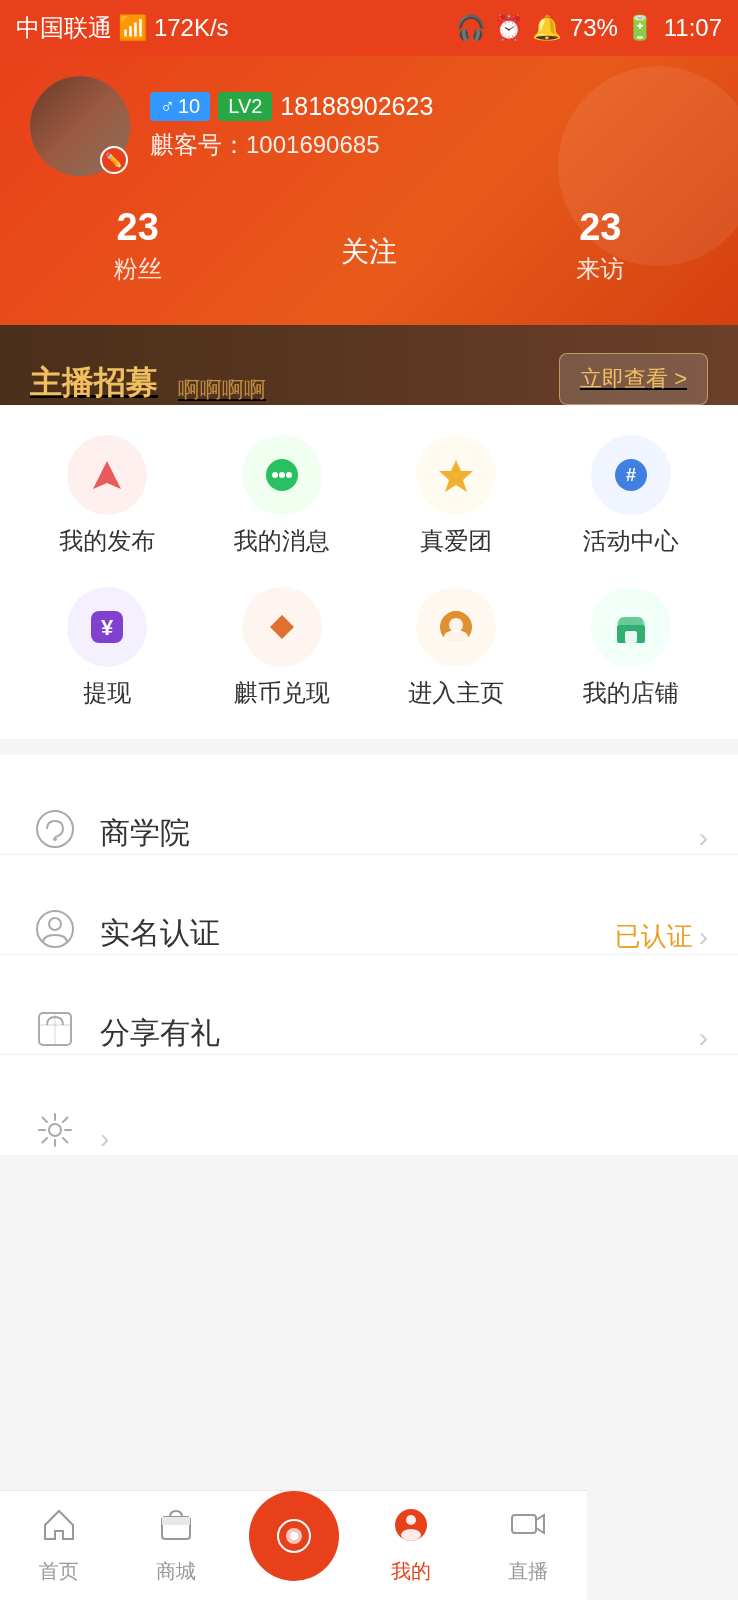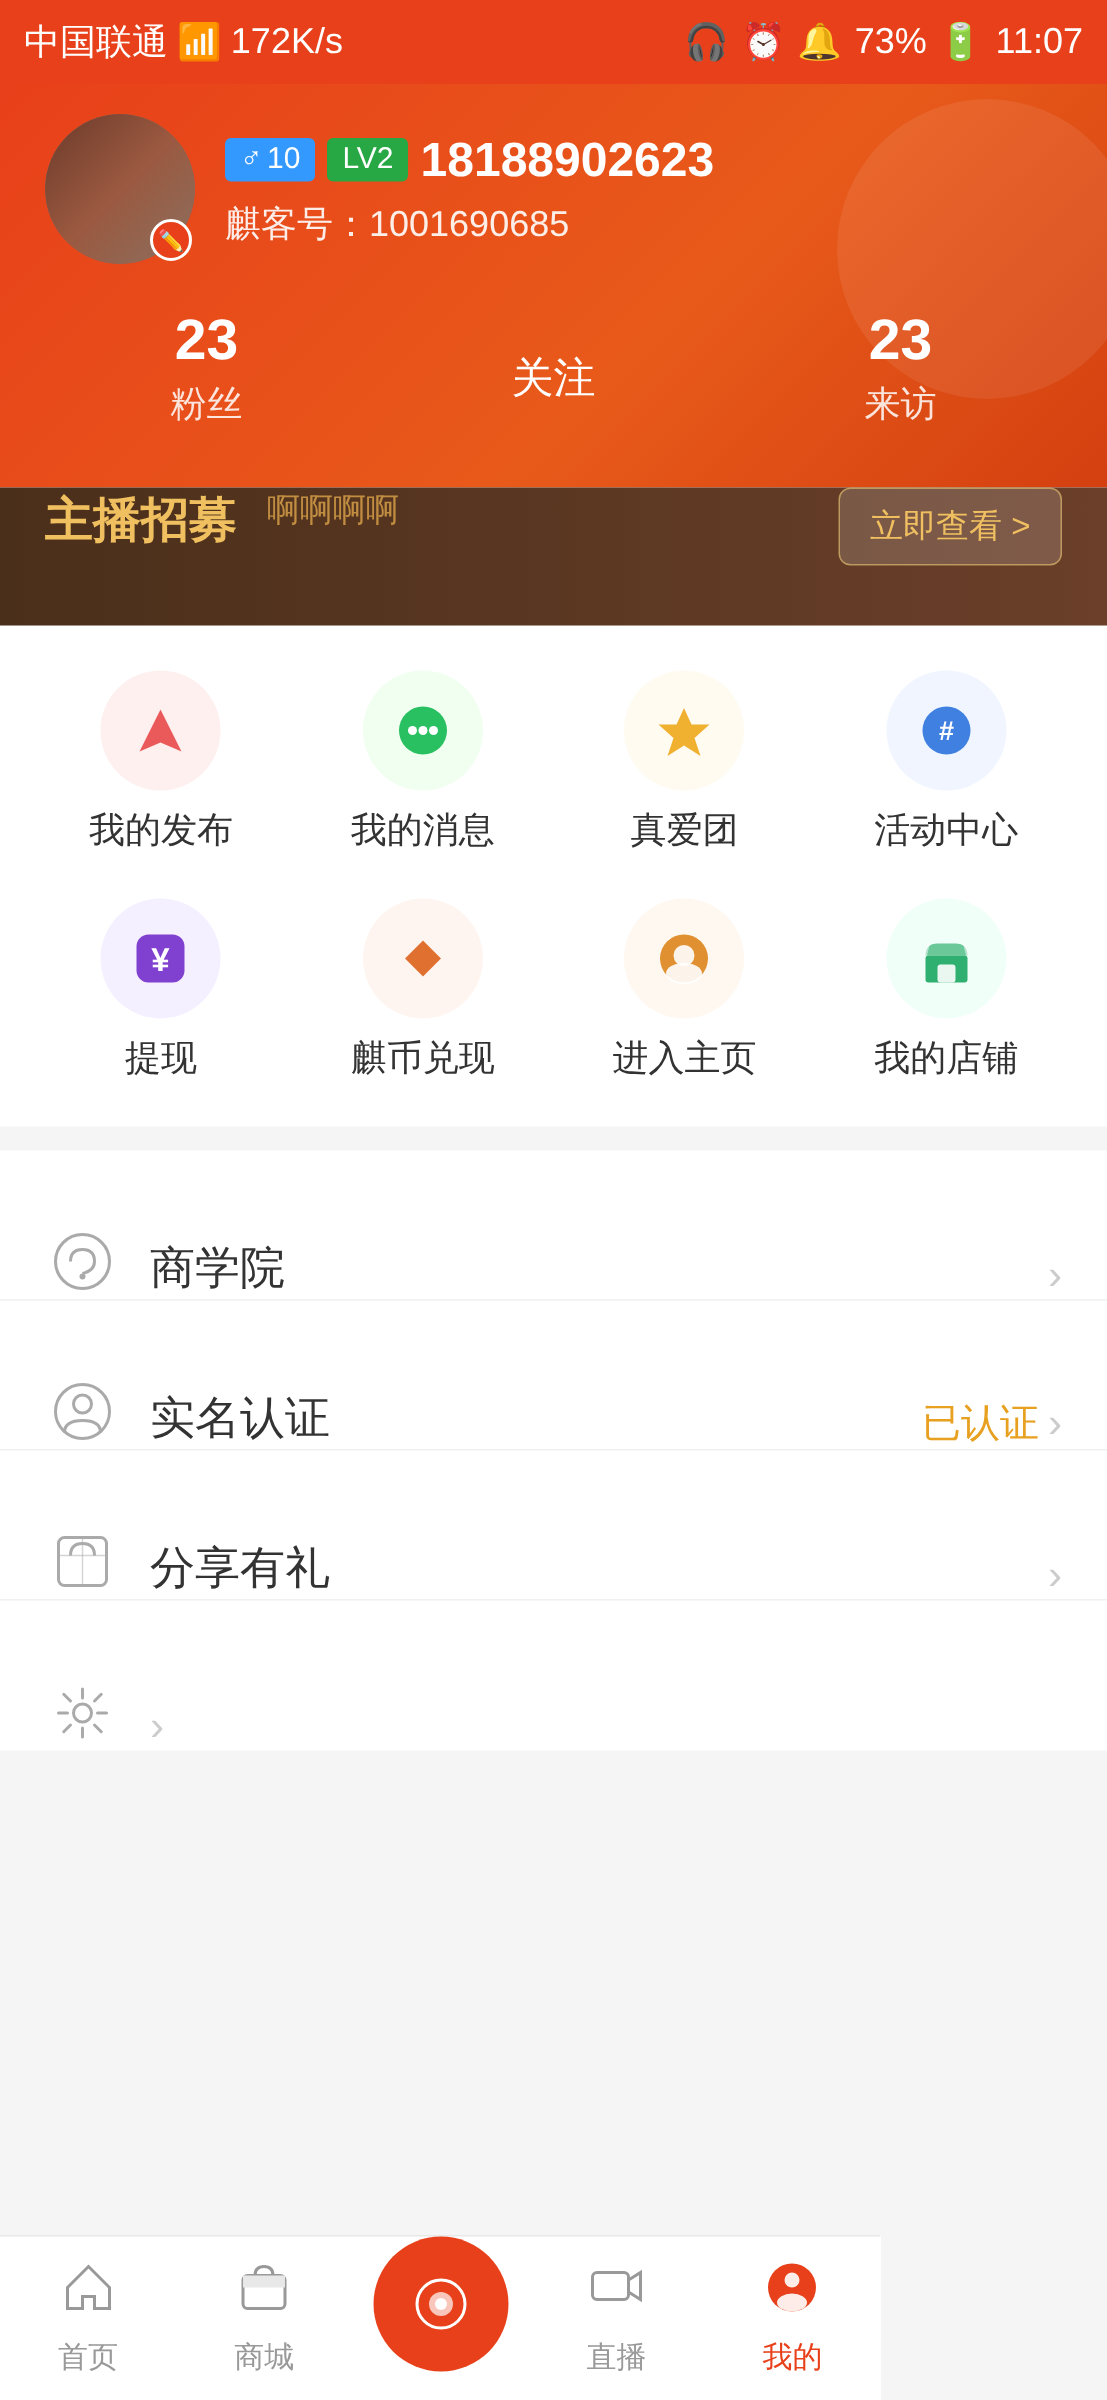--- a/index.html
+++ b/index.html
@@ -105,22 +105,22 @@
     }
     .badge-level {
       background: #28a745;
       color: white;
       font-size: 20px;
       padding: 3px 10px;
       border-radius: 4px;
     }
     .phone-number {
       color: white;
-      font-size: 32px;
-      font-weight: bold;
+      font-size: 25px;
+      font-weight: normal;
     }
     .qilin-id {
       color: rgba(255,255,255,0.9);
       font-size: 24px;
       margin-top: 6px;
     }
     .profile-stats {
       display: flex;
       align-items: center;
       color: white;
@@ -138,24 +138,25 @@
     .stat-label {
       font-size: 24px;
       color: rgba(255,255,255,0.85);
       margin-top: 4px;
     }
 
     
     .banner {
       background: linear-gradient(to right, #4a2f1a, #6b3f2a);
       display: flex;
-      align-items: flex-start;
+      align-items: flex-end;
       padding: 0 30px;
-      height: 92px;
+      height: 80px;
       position: relative;
+      text-decoration: underline;
     }
     .banner-title {
       color: #f0c060;
       font-size: 32px;
       font-weight: bold;
     }
     .banner-sub {
       color: rgba(240,180,80,0.7);
       font-size: 22px;
       margin-left: 20px;
@@ -522,31 +523,31 @@
   <div class="nav-item">
     <div class="nav-center">
       <svg width="44" height="44" viewBox="0 0 44 44">
         <circle cx="22" cy="22" r="16" stroke="white" stroke-width="2" fill="none"></circle>
         <circle cx="22" cy="22" r="8" fill="white" opacity="0.7"></circle>
         <circle cx="22" cy="22" r="4" fill="white"></circle>
       </svg>
     </div>
   </div>
   <div class="nav-item">
-    <span class="nav-icon">
-      <svg width="36" height="36" viewBox="0 0 36 36">
-        <rect x="2" y="8" width="24" height="18" rx="3" stroke="#999" stroke-width="2" fill="none"></rect>
-        <path d="M26 13 L34 8 L34 26 L26 21" stroke="#999" stroke-width="2" fill="none"></path>
-      </svg>
-    </span>
-    <span class="nav-label">直播</span>
-  </div>
-  <div class="nav-item">
     <span class="nav-icon active">
       <svg width="36" height="36" viewBox="0 0 36 36">
         <circle cx="18" cy="18" r="16" fill="#e8401a"></circle>
         <circle cx="18" cy="13" r="5" fill="white" opacity="0.9"></circle>
         <ellipse cx="18" cy="28" rx="10" ry="6" fill="white" opacity="0.9"></ellipse>
       </svg>
     </span>
     <span class="nav-label active">我的</span>
   </div>
+  <div class="nav-item">
+    <span class="nav-icon">
+      <svg width="36" height="36" viewBox="0 0 36 36">
+        <rect x="2" y="8" width="24" height="18" rx="3" stroke="#999" stroke-width="2" fill="none"></rect>
+        <path d="M26 13 L34 8 L34 26 L26 21" stroke="#999" stroke-width="2" fill="none"></path>
+      </svg>
+    </span>
+    <span class="nav-label">直播</span>
+  </div>
 </div>
 
 </body></html>

